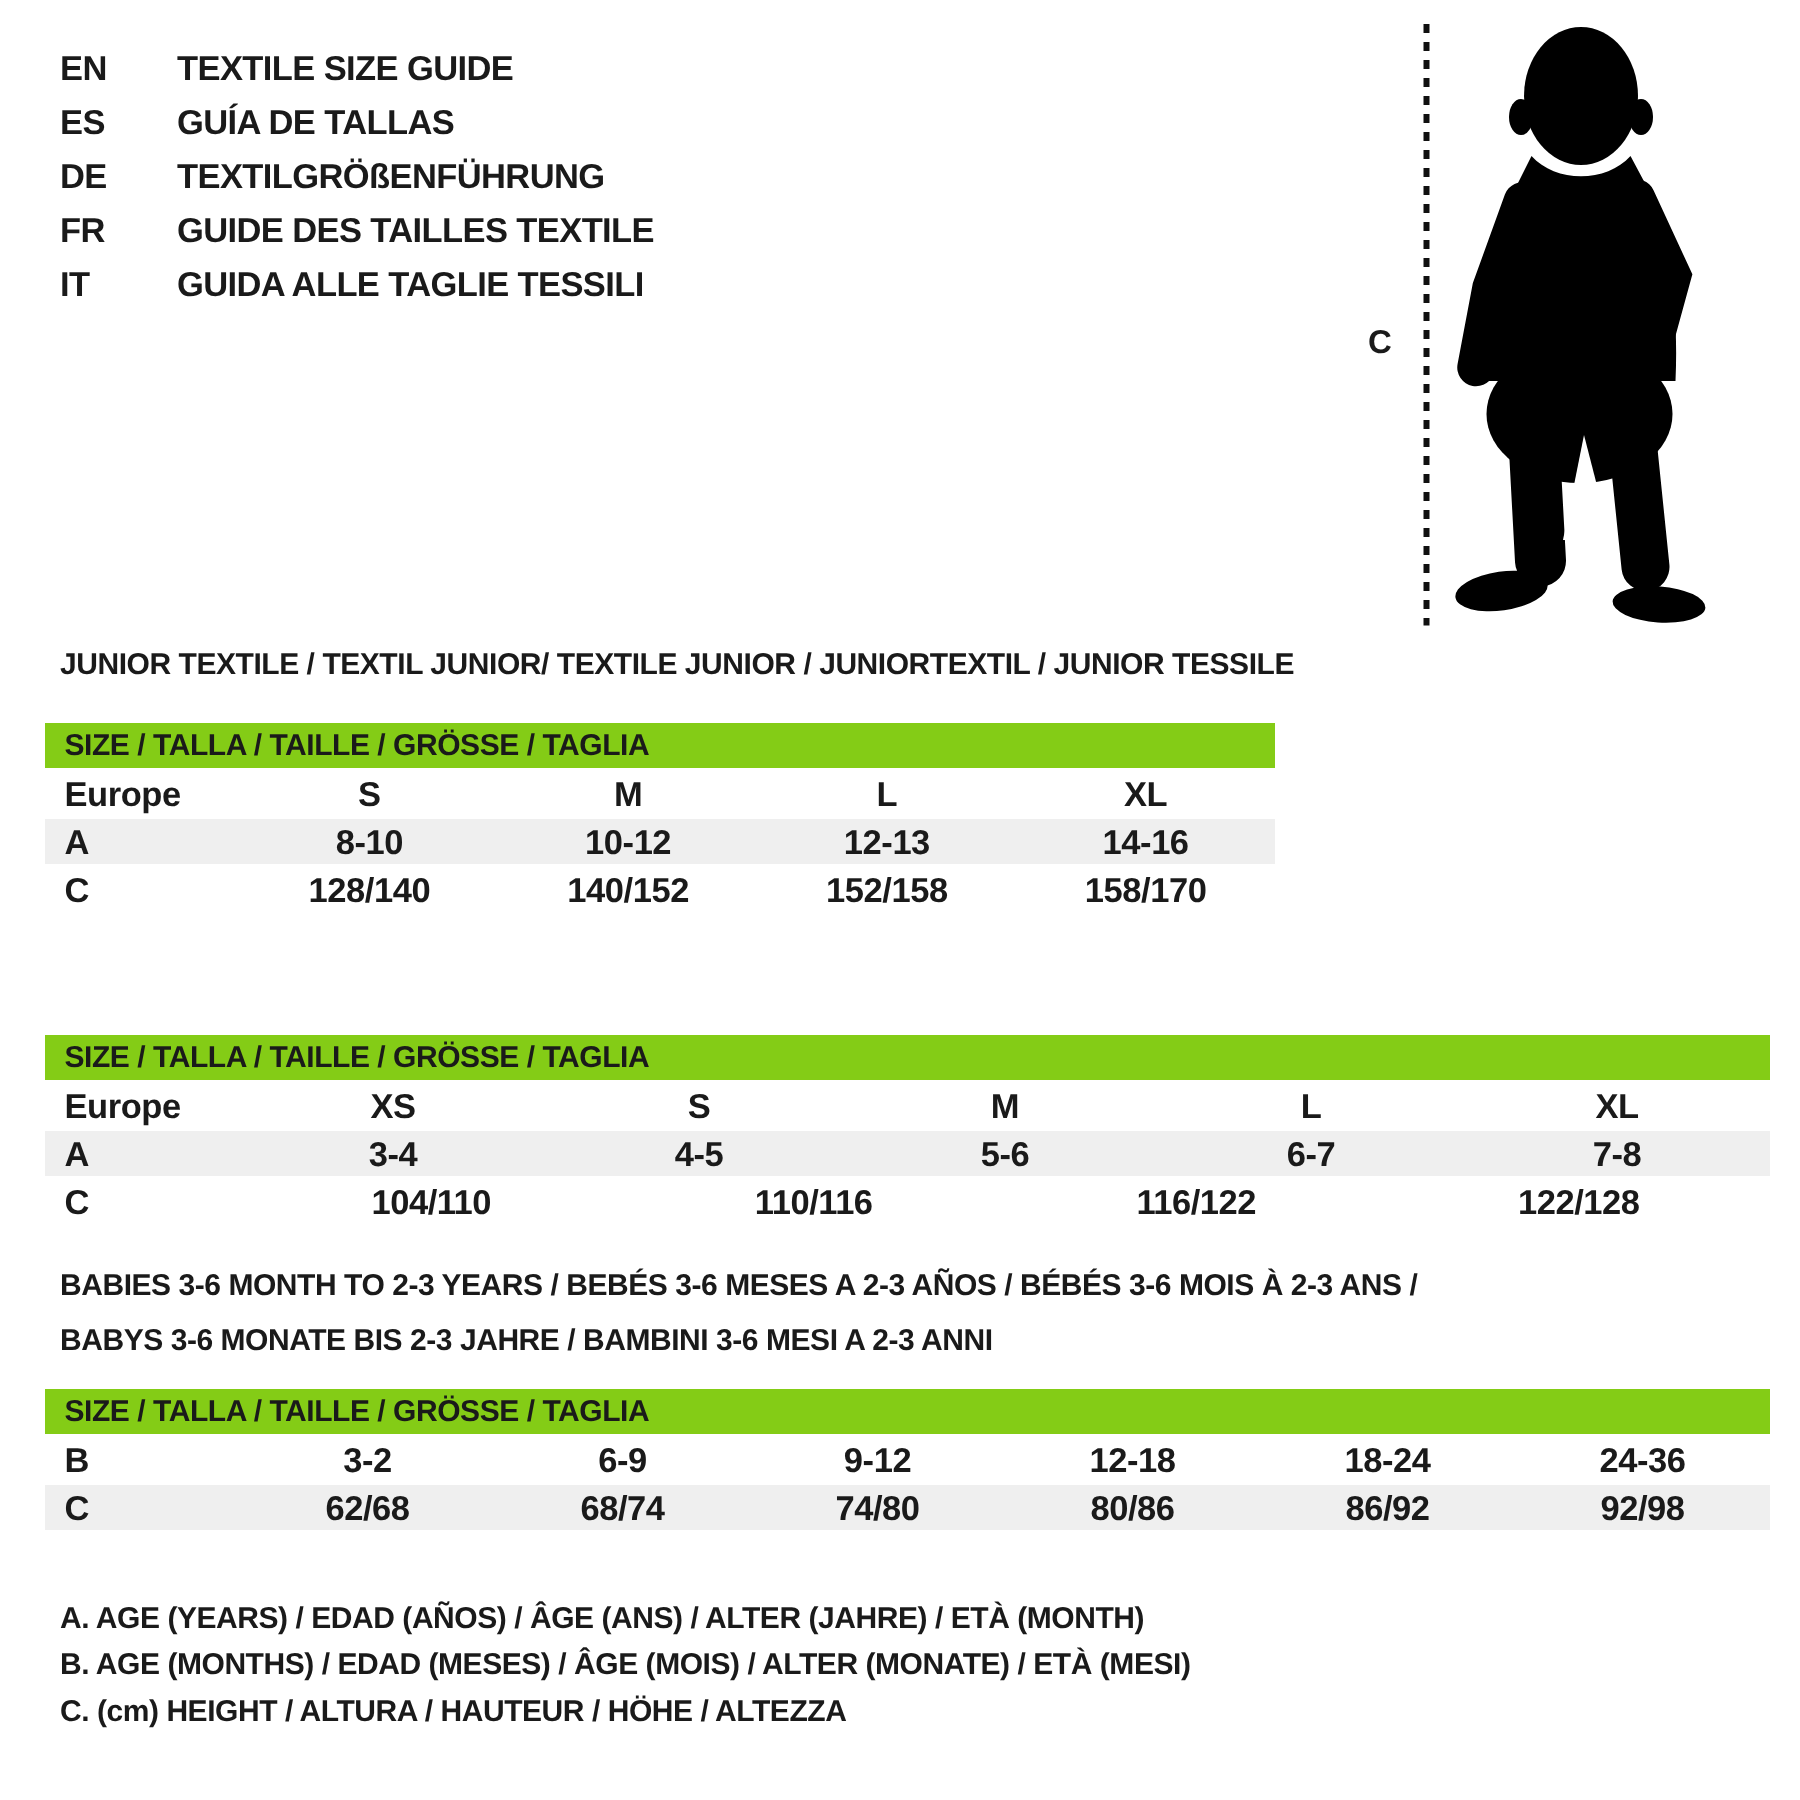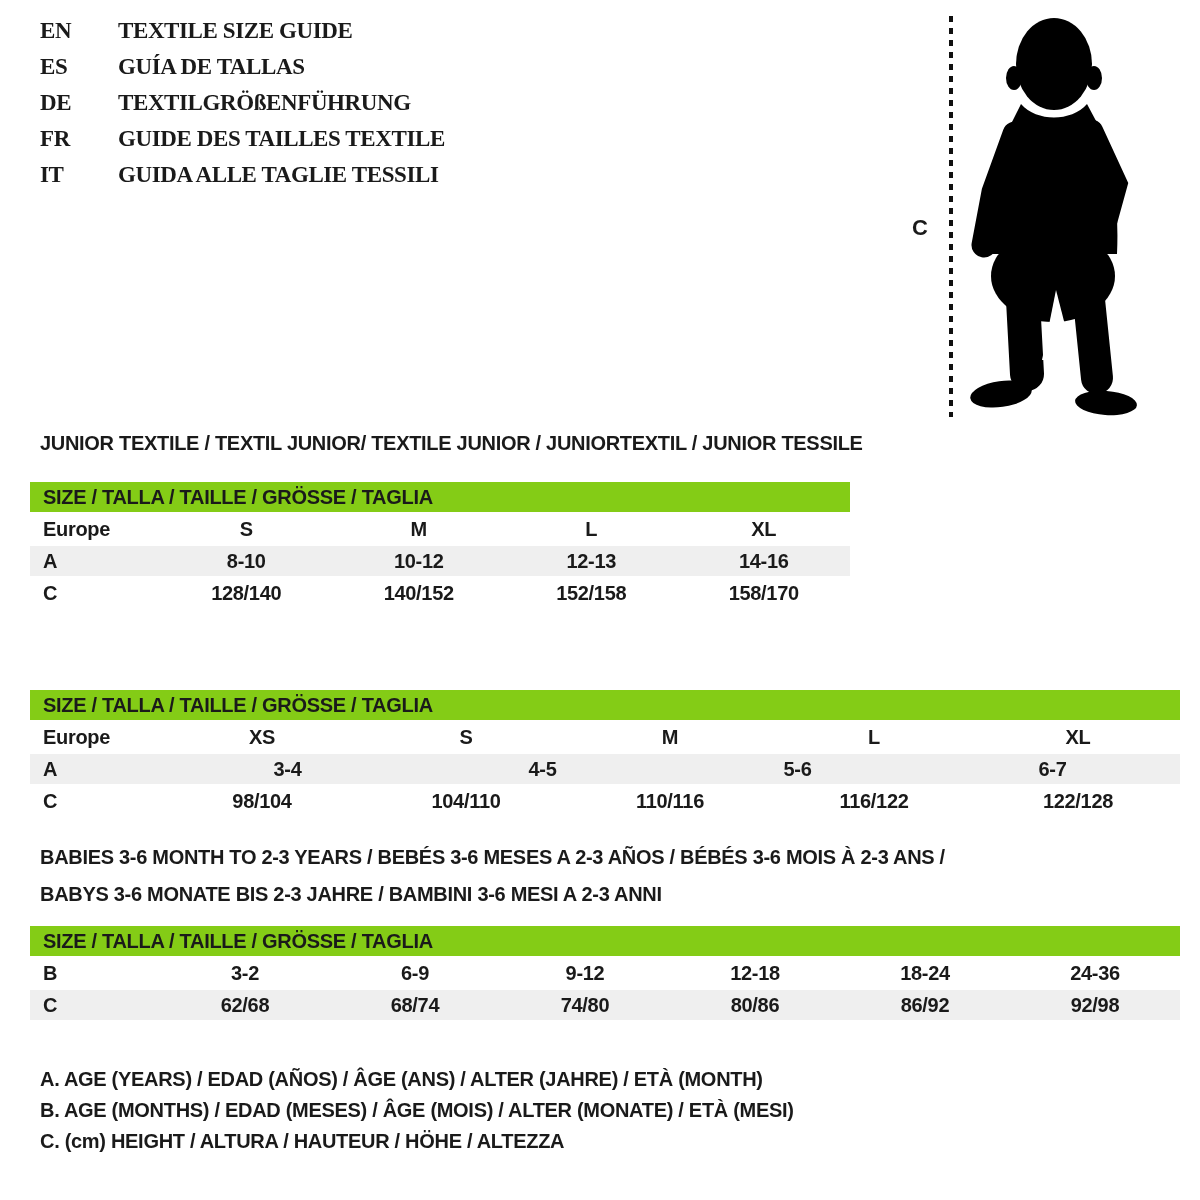--- a/index.html
+++ b/index.html
@@ -2,21 +2,21 @@
 <html><head>
 <meta charset="utf-8">
 <style>
   html,body{margin:0;padding:0;background:#fff;}
   .page{
     position:relative;width:1200px;height:1200px;background:#ffffff;overflow:hidden;
     font-family:"Liberation Sans","DejaVu Sans",sans-serif;color:#1a1a1a;
     font-stretch:condensed;
   }
   
-  .langs{position:absolute;left:40px;top:13px;font-family:Liberation Serif, serif;}
+  .langs{position:absolute;left:40px;top:27px;}
   .lang-row{display:flex;height:36px;align-items:center;font-size:23px;font-weight:700;letter-spacing:-0.4px;}
   .lang-code{width:78px;}
   
   .fig-label{position:absolute;left:912px;top:215px;font-size:22px;font-weight:700;}
   .dash-line{
     position:absolute;left:949px;top:16px;width:4px;height:401px;
     background:repeating-linear-gradient(180deg,#101010 0 6px,transparent 6px 12px);
   }
   .baby-svg{position:absolute;left:963px;top:12px;}
   
@@ -28,21 +28,21 @@
   .subscr{font-size:13px;vertical-align:-4px;}
   
   .tbl{position:absolute;}
   .tbl-0{left:30px;top:482px;width:820px;}
   .tbl-1{left:30px;top:690px;width:1150px;}
   .tbl-2{left:30px;top:926px;width:1150px;}
   .tbl-header{
     height:30px;line-height:30px;background:#84cc16;padding-left:13px;
     font-size:20px;font-weight:700;letter-spacing:-0.3px;margin-bottom:2px;
   }
-  .tbl-row{display:flex;height:30px;line-height:30px;margin-bottom:2px;font-size:20px;font-weight:700;letter-spacing:-0.3px;}
+  .tbl-row{display:flex;height:30px;line-height:30px;margin-bottom:2px;font-size:23px;font-weight:700;letter-spacing:-0.3px;}
   .tbl-row.shaded{background:#efefef;}
   .cell-label{width:117px;padding-left:13px;}
   .cell{flex:1;text-align:center;}
   
   .footnotes{position:absolute;left:40px;top:1068px;}
   .footnote{font-size:20px;font-weight:700;letter-spacing:-0.3px;line-height:22px;margin-bottom:9px;white-space:nowrap;}
 </style>
 </head>
 <body>
 
@@ -131,24 +131,24 @@
         <span class="cell">M</span>
         <span class="cell">L</span>
         <span class="cell">XL</span>
       </div>
       <div class="tbl-row shaded">
         <span class="cell-label">A</span>
         <span class="cell">3-4</span>
         <span class="cell">4-5</span>
         <span class="cell">5-6</span>
         <span class="cell">6-7</span>
+        <span class="cell">7-8</span>
       </div>
       <div class="tbl-row">
         <span class="cell-label">C</span>
-        <span class="cell">98/104</span>
         <span class="cell">104/110</span>
         <span class="cell">110/116</span>
         <span class="cell">116/122</span>
         <span class="cell">122/128</span>
       </div>
     </div>
 
   <div class="sec-title title-babies">
     <div class="tline">BABIES 3-6 MONTH TO 2-3 YEARS / BEBÉS 3-6 MESES A 2-3 AÑOS / BÉBÉS 3-6 MOIS À 2-3 ANS /</div>
     <div class="tline">BABYS 3-6 MONATE BIS 2-3 JAHRE / BAMBINI 3-6 MESI A 2-3 ANNI</div>

